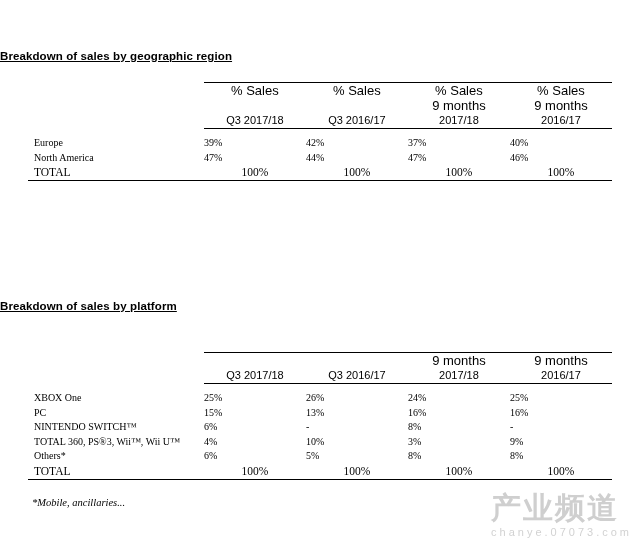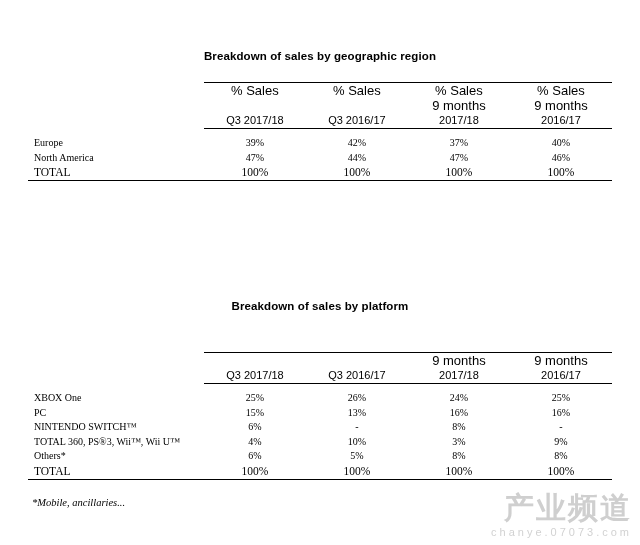--- a/index.html
+++ b/index.html
@@ -16,24 +16,25 @@
     overflow: hidden;
   }
   .page {
     position: relative;
     width: 640px;
     height: 545px;
   }
 
   
   .section-title {
-    text-align: center;
+    text-align: left;
     font-family: "Liberation Sans", sans-serif;
     font-weight: bold;
     font-size: 11.5px;
+    text-decoration: underline;
     letter-spacing: 0.1px;
   }
   #title-region {
     position: absolute;
     left: 0;
     top: 50px;
     width: 640px;
   }
   #title-platform {
     position: absolute;
@@ -89,21 +90,21 @@
 
   .data-row td {
     height: 14.5px;
     line-height: 14.5px;
     font-size: 10px;
   }
   .data-row td.col-label {
     text-align: left;
     padding-left: 6px;
   }
-  .data-row td.col-num { text-align: center; }
+  .data-row td.col-num { text-align: left; }
 
   .total-row td {
     font-weight: bold;
     height: 15px;
     line-height: 15px;
     font-size: 11.5px;
     border-bottom: 1.3px solid #000;
     border-top: 0;
   }
   .total-row td.col-label {
@@ -122,21 +123,21 @@
     font-style: italic;
     font-size: 10.5px;
     font-family: "Liberation Serif", serif;
   }
 
   
   .watermark {
     position: absolute;
     right: 8px;
     bottom: 6px;
-    text-align: right;
+    text-align: left;
     color: #c8c8c8;
     user-select: none;
     pointer-events: none;
   }
   .watermark .wm-main {
     font-family: "Liberation Sans", sans-serif;
     font-size: 30px;
     font-weight: bold;
     letter-spacing: 2px;
     color: #cfcfcf;

